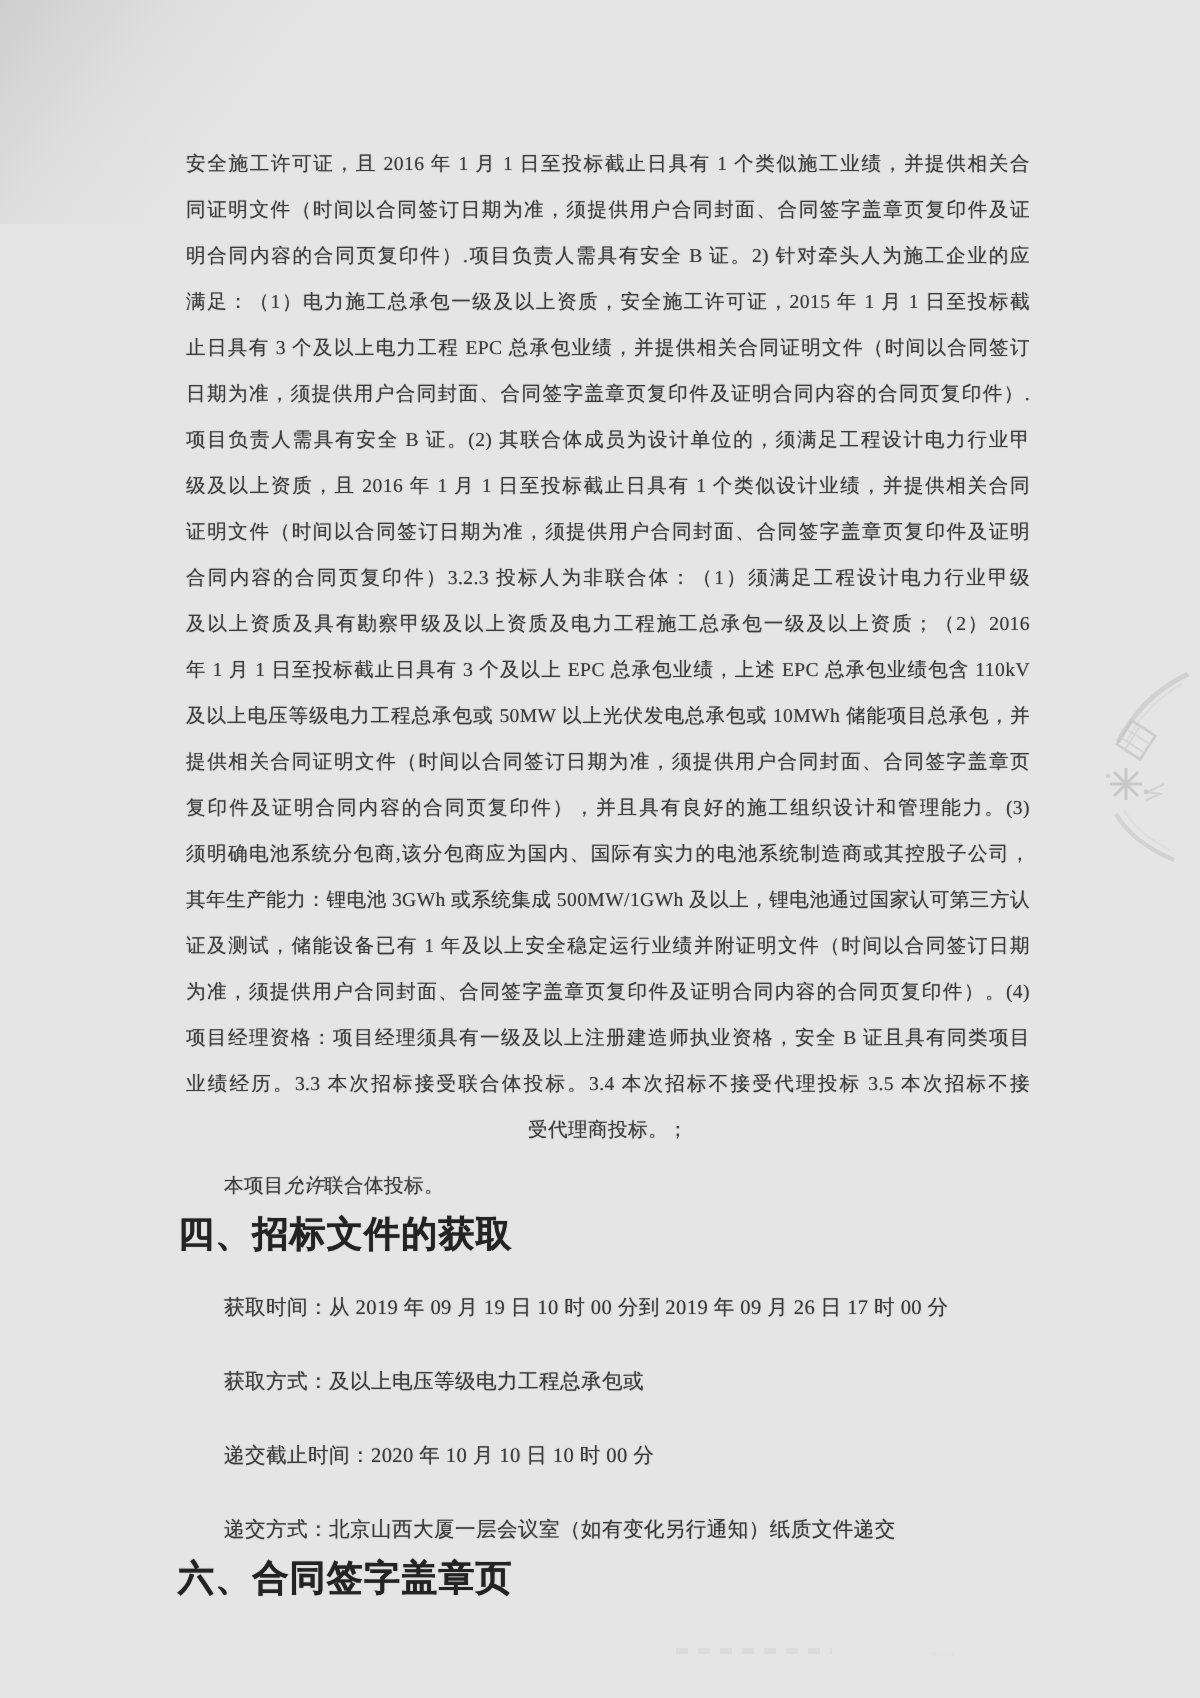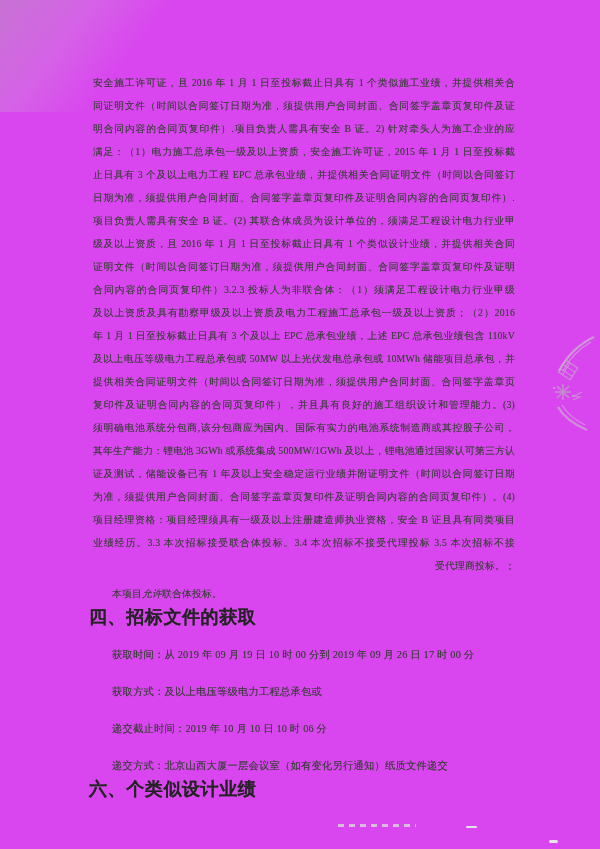--- a/index.html
+++ b/index.html
@@ -1,20 +1,20 @@
 <!DOCTYPE html>
 <html><head>
 <meta charset="utf-8">
 <style>
   html,body { margin:0; padding:0; background:#ffffff; }
   .page {
     position: relative;
     width: 600px;
     height: 849px;
-    background: #d946ef;
+    background: #e5e5e5;
     overflow: hidden;
     font-family: "Liberation Serif", "DejaVu Serif", serif;
     text-decoration: underline;
   }
   .corner-shade {
     position: absolute;
     left: 0; top: 0;
     width: 190px; height: 112px;
     background: linear-gradient(128deg, rgba(175,175,175,0.42) 0%, rgba(200,200,200,0.22) 34%, rgba(255,255,255,0) 62%);
     pointer-events: none;
@@ -29,21 +29,21 @@
     line-height: 23px;
     letter-spacing: 0.2px;
     text-shadow: 0 0 0.6px rgba(80,80,80,0.65);
   }
   .body-par {
     white-space: pre-line;
     text-align: justify;
     text-align-last: justify;
     text-justify: inter-character;
   }
-  .body-last { text-align: right; }
+  .body-last { text-align: center; }
   .consortium { padding-left: 19px; margin-top: 5px; }
   .consortium .em { font-style: italic; }
   .heading {
     font-family: "Liberation Sans", "DejaVu Sans", sans-serif;
     font-weight: bold;
     font-size: 18px;
     line-height: 24px;
     color: #232323;
     margin-left: -4px;
     letter-spacing: 0.6px;
@@ -106,24 +106,24 @@
 业绩经历。3.3 本次招标接受联合体投标。3.4 本次招标不接受代理投标 3.5 本次招标不接</div>
 
     <div class="body-last">受代理商投标。；</div>
 
     <div class="consortium"><span>本项目</span><span class="em">允许</span><span>联合体投标。</span></div>
 
     <div class="heading">四、招标文件的获取</div>
     <div class="item">获取时间：从 2019 年 09 月 19 日 10 时 00 分到 2019 年 09 月 26 日 17 时 00 分</div>
     <div class="item">获取方式：及以上电压等级电力工程总承包或</div>
 
-    <div class="item">递交截止时间：2019 年 10 月 10 日 10 时 06 分</div>
+    <div class="item">递交截止时间：2020 年 10 月 10 日 10 时 00 分</div>
     <div class="item">递交方式：北京山西大厦一层会议室（如有变化另行通知）纸质文件递交</div>
 
-    <div class="heading">六、个类似设计业绩</div>
+    <div class="heading">六、合同签字盖章页</div>
   </div>
 
   <svg class="seal" viewBox="0 0 51 100" xmlns="http://www.w3.org/2000/svg">
 
     <path d="M 45 4 Q 22 15 10 38" fill="none" stroke="#c6c6c6" stroke-width="2.4" opacity="0.75"></path>
     <path d="M 42 9 Q 24 19 14 38" fill="none" stroke="#d4d4d4" stroke-width="1.2" opacity="0.6"></path>
     <g transform="translate(19,37) rotate(33)" opacity="0.7">
       <rect x="-7" y="-7" width="14" height="14" fill="none" stroke="#bdbdbd" stroke-width="1.3"></rect>
       <path d="M -7 -2 H 7 M -7 3 H 7 M -2 -7 V 7" fill="none" stroke="#c9c9c9" stroke-width="0.9"></path>
     </g>

